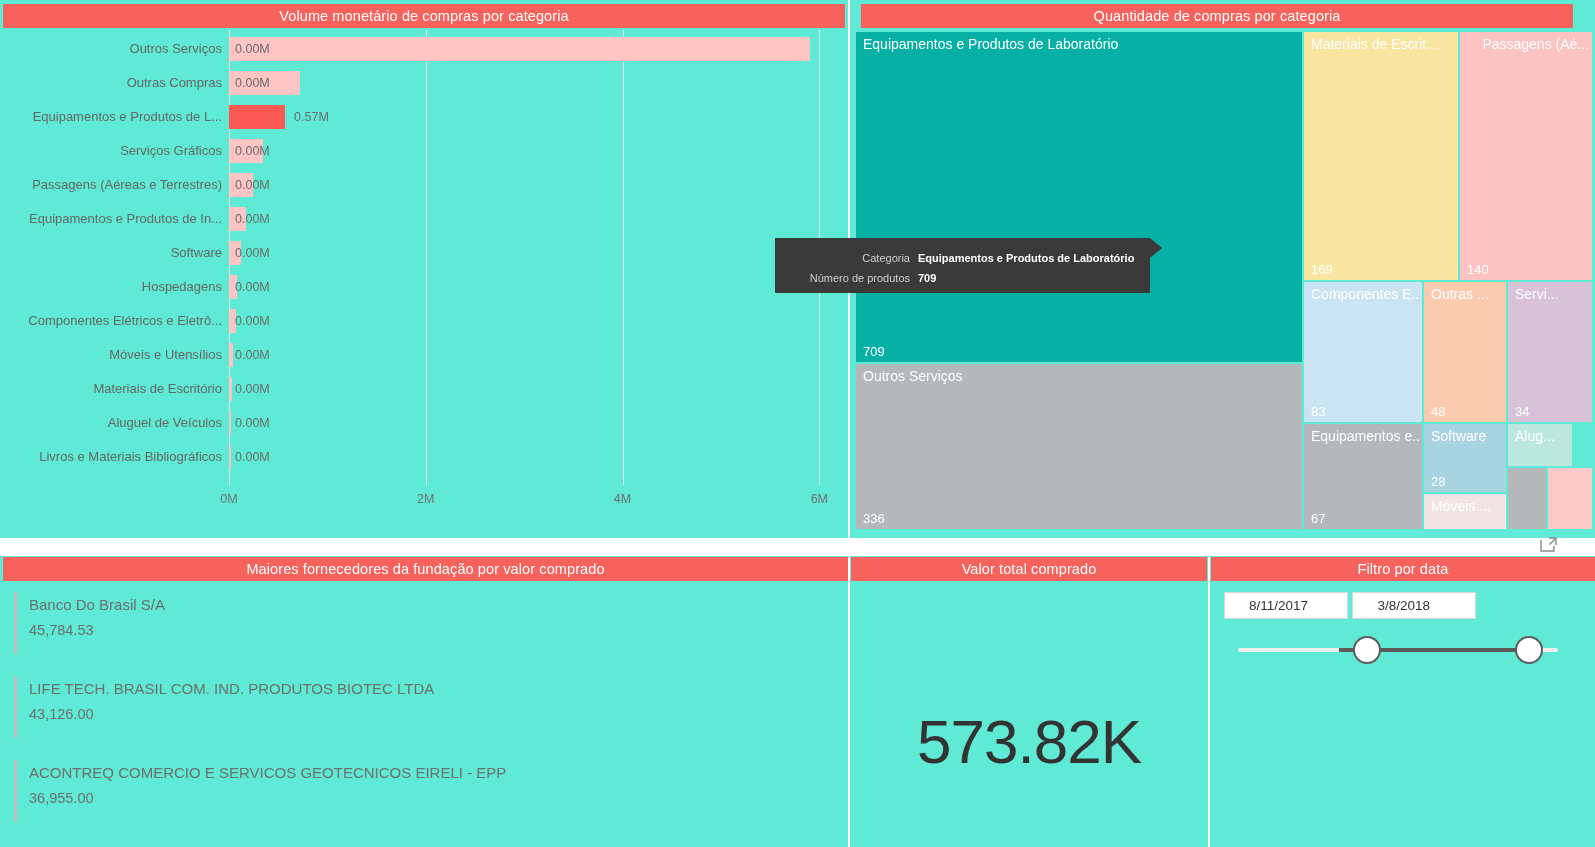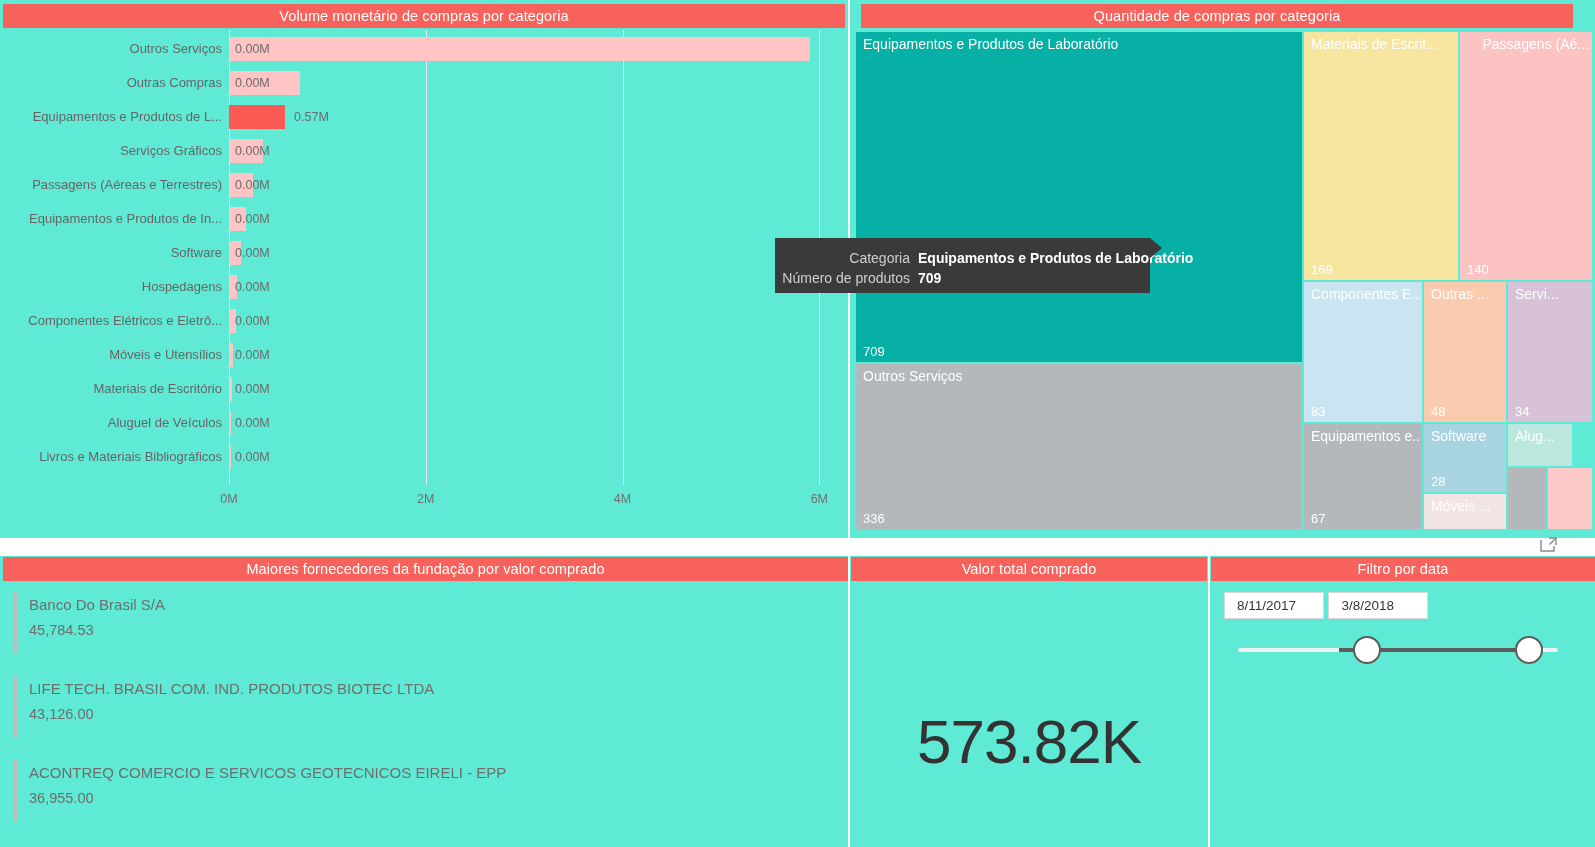--- a/index.html
+++ b/index.html
@@ -53,32 +53,32 @@
   #kpiPanel{left:850px;top:556px;width:358px;height:291px;}
   #kpiHeader{left:851px;top:557px;width:356px;}
   #kpiValue{position:absolute;left:0;top:150px;width:358px;text-align:center;
             font-size:62px;color:#333333;letter-spacing:-1px;}
 
   
   #dsPanel{left:1210px;top:556px;width:385px;height:291px;}
   #dsHeader{left:1211px;top:557px;width:384px;}
   .ds-inputs{position:absolute;left:14px;top:36px;}
   .ds-input{display:inline-block;border:1px solid #d6d6d6;background:#fff;
-            padding:5px 12px;font-size:13.5px;color:#333;min-width:74px;text-align:left;}
+            padding:5px 24px;font-size:13.5px;color:#333;min-width:74px;text-align:left;}
   .ds-rail{position:absolute;left:28px;top:92px;width:320px;height:4px;background:#efefef;border-radius:2px;}
   .ds-fill{position:absolute;left:129px;top:92px;width:190px;height:4px;background:#5c5c5c;}
   .ds-handle{position:absolute;top:80px;width:28px;height:28px;border-radius:50%;
              background:#fff;border:2.5px solid #5c5c5c;box-sizing:border-box;}
 
   
   #tooltip{position:absolute;left:775px;top:238px;width:375px;height:55px;background:#3a3a3a;}
   #tooltipTip{position:absolute;left:1150px;top:238px;width:0;height:0;
               border-top:10px solid transparent;border-bottom:10px solid transparent;
               border-left:12px solid #3a3a3a;}
-  .tt-row{position:absolute;left:0;width:375px;height:22px;line-height:22px;font-size:14px;}
+  .tt-row{position:absolute;left:0;width:375px;height:22px;line-height:22px;font-size:11px;}
   .tt-key{position:absolute;left:0;width:135px;text-align:right;color:#cfcfcf;}
   .tt-val{position:absolute;left:143px;color:#ffffff;font-weight:bold;white-space:nowrap;}
 </style>
 </head>
 <body>
 
 <div class="page">
 
   <div class="panel" id="barPanel">
     <div class="vh" id="barHeader">Volume monetário de compras por categoria</div>

